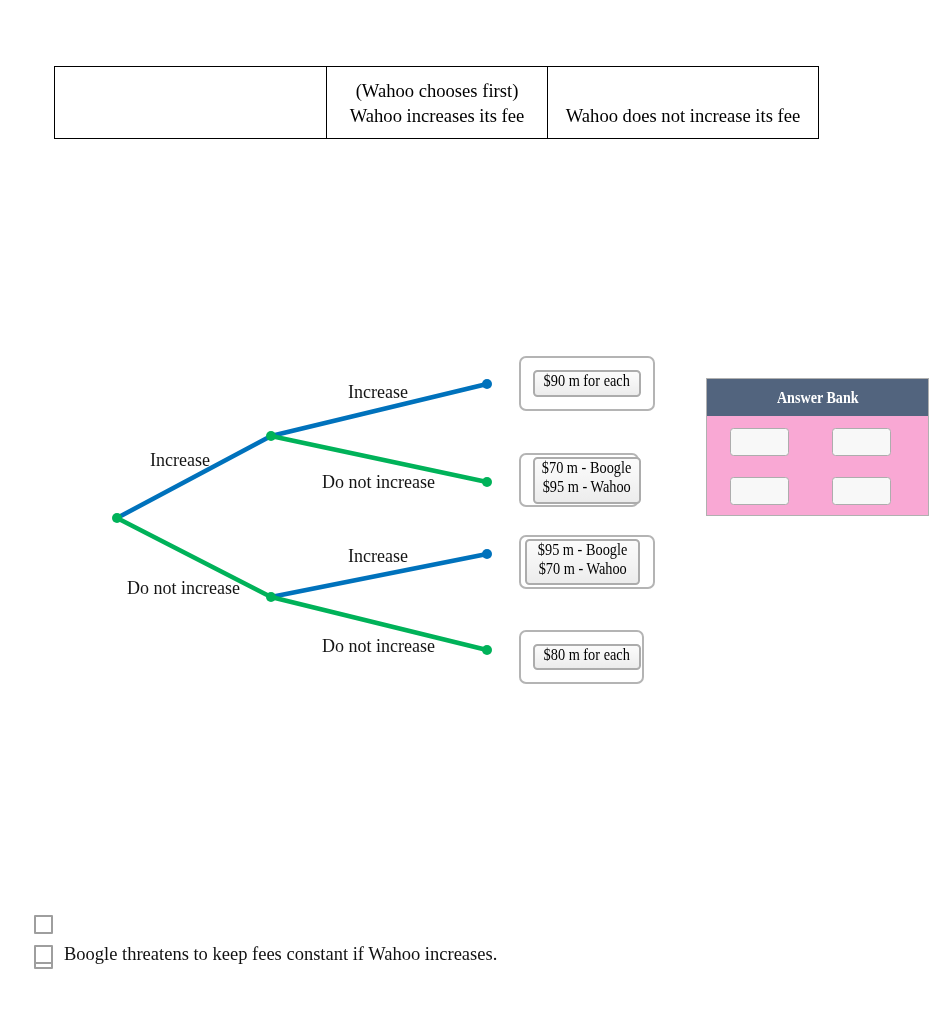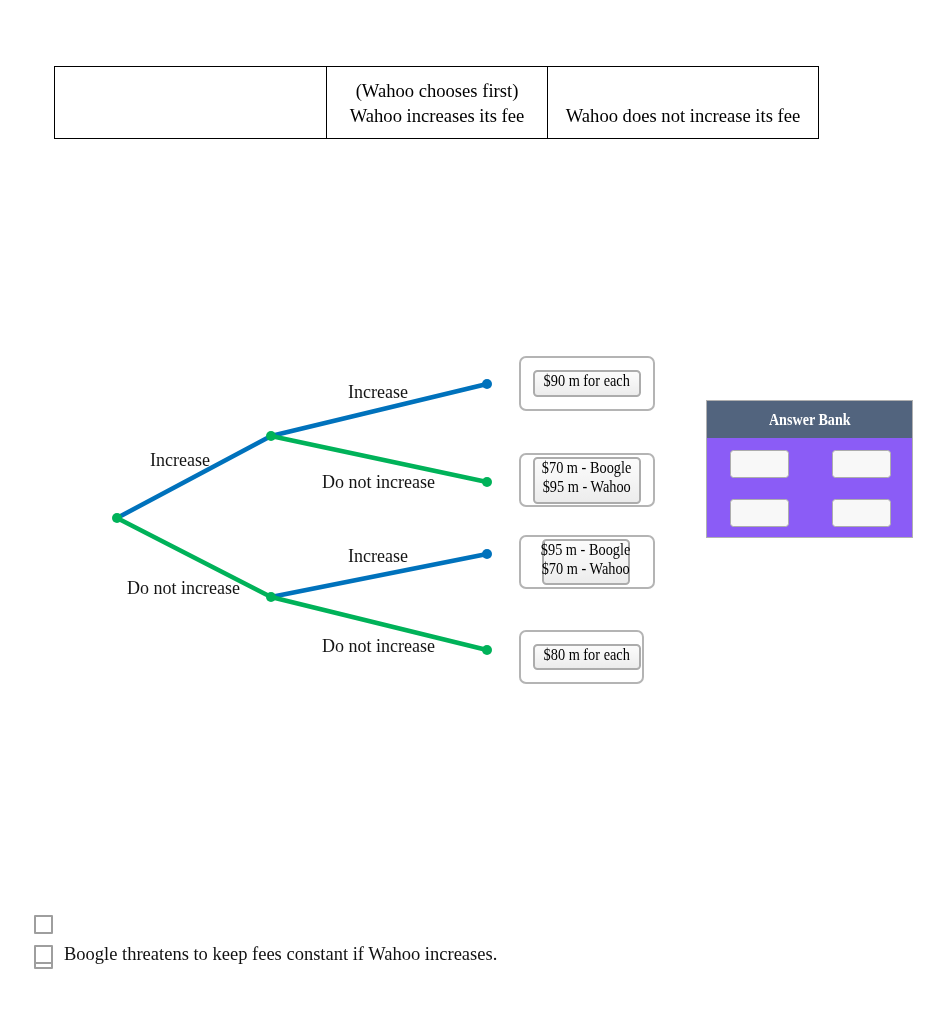--- a/index.html
+++ b/index.html
@@ -60,22 +60,22 @@
     border:2px solid #acacac;border-radius:4.5px;
     background:linear-gradient(180deg,#fbfbfb 0%,#f5f5f5 45%,#ececec 100%);
     font-size:16.5px;line-height:19px;text-align:center;
     display:flex;flex-direction:column;justify-content:flex-start;align-items:center;
     color:#000;
   }
   .dropinner > div{transform:scaleX(0.868) translateY(-1.5px);white-space:nowrap;}
 
   
   #bank{
-    position:absolute;left:706px;top:378px;width:207px;height:138px;
-    box-sizing:border-box;border:1px solid #b0b0b0;background:#8b5cf6;margin-top:22px;
+    position:absolute;left:706px;top:378px;width:223px;height:138px;
+    box-sizing:border-box;border:1px solid #b0b0b0;background:#f9a8d4;
   }
   #bankhdr{
     height:37px;background:#52647e;color:#fff;
     font-size:16.5px;font-weight:bold;line-height:37px;text-align:center;
   }
   #bankhdr > span{display:inline-block;transform:scaleX(0.855);}
   .bankslot{
     position:absolute;box-sizing:border-box;width:59px;height:28px;
     border:1.5px solid #adadad;border-radius:3.5px;background:#f8f8f8;
   }
@@ -142,28 +142,28 @@
       <text x="348" y="561.5" font-family="&quot;Liberation Serif&quot;, serif" font-size="18" fill="#141414">Increase</text>
       <text x="322" y="651.5" font-family="&quot;Liberation Serif&quot;, serif" font-size="18" fill="#141414">Do not increase</text>
     </svg>
 
   <div id="dropzones">
       <div class="dropouter" style="left: 519px; top: 356px; width: 136px; height: 55px;">
         <div class="dropinner" style="left: 12px; top: 12px; width: 108px; height: 27px;">
           <div>$90 m for each</div>
         </div>
       </div>
-      <div class="dropouter" style="left: 519px; top: 453px; width: 136px; height: 54px;">
+      <div class="dropouter" style="left: 519px; top: 453px; width: 120px; height: 54px;">
         <div class="dropinner" style="left: 12px; top: 2px; width: 108px; height: 47px;">
           <div>$70 m - Boogle</div>
           <div>$95 m - Wahoo</div>
         </div>
       </div>
       <div class="dropouter" style="left: 519px; top: 535px; width: 136px; height: 54px;">
-        <div class="dropinner" style="left: 21px; top: 2px; width: 88px; height: 46px;">
+        <div class="dropinner" style="left: 4px; top: 2px; width: 115px; height: 46px;">
           <div>$95 m - Boogle</div>
           <div>$70 m - Wahoo</div>
         </div>
       </div>
       <div class="dropouter" style="left: 519px; top: 630px; width: 125px; height: 54px;">
         <div class="dropinner" style="left: 12px; top: 12px; width: 108px; height: 26px;">
           <div>$80 m for each</div>
         </div>
       </div>
     </div>

